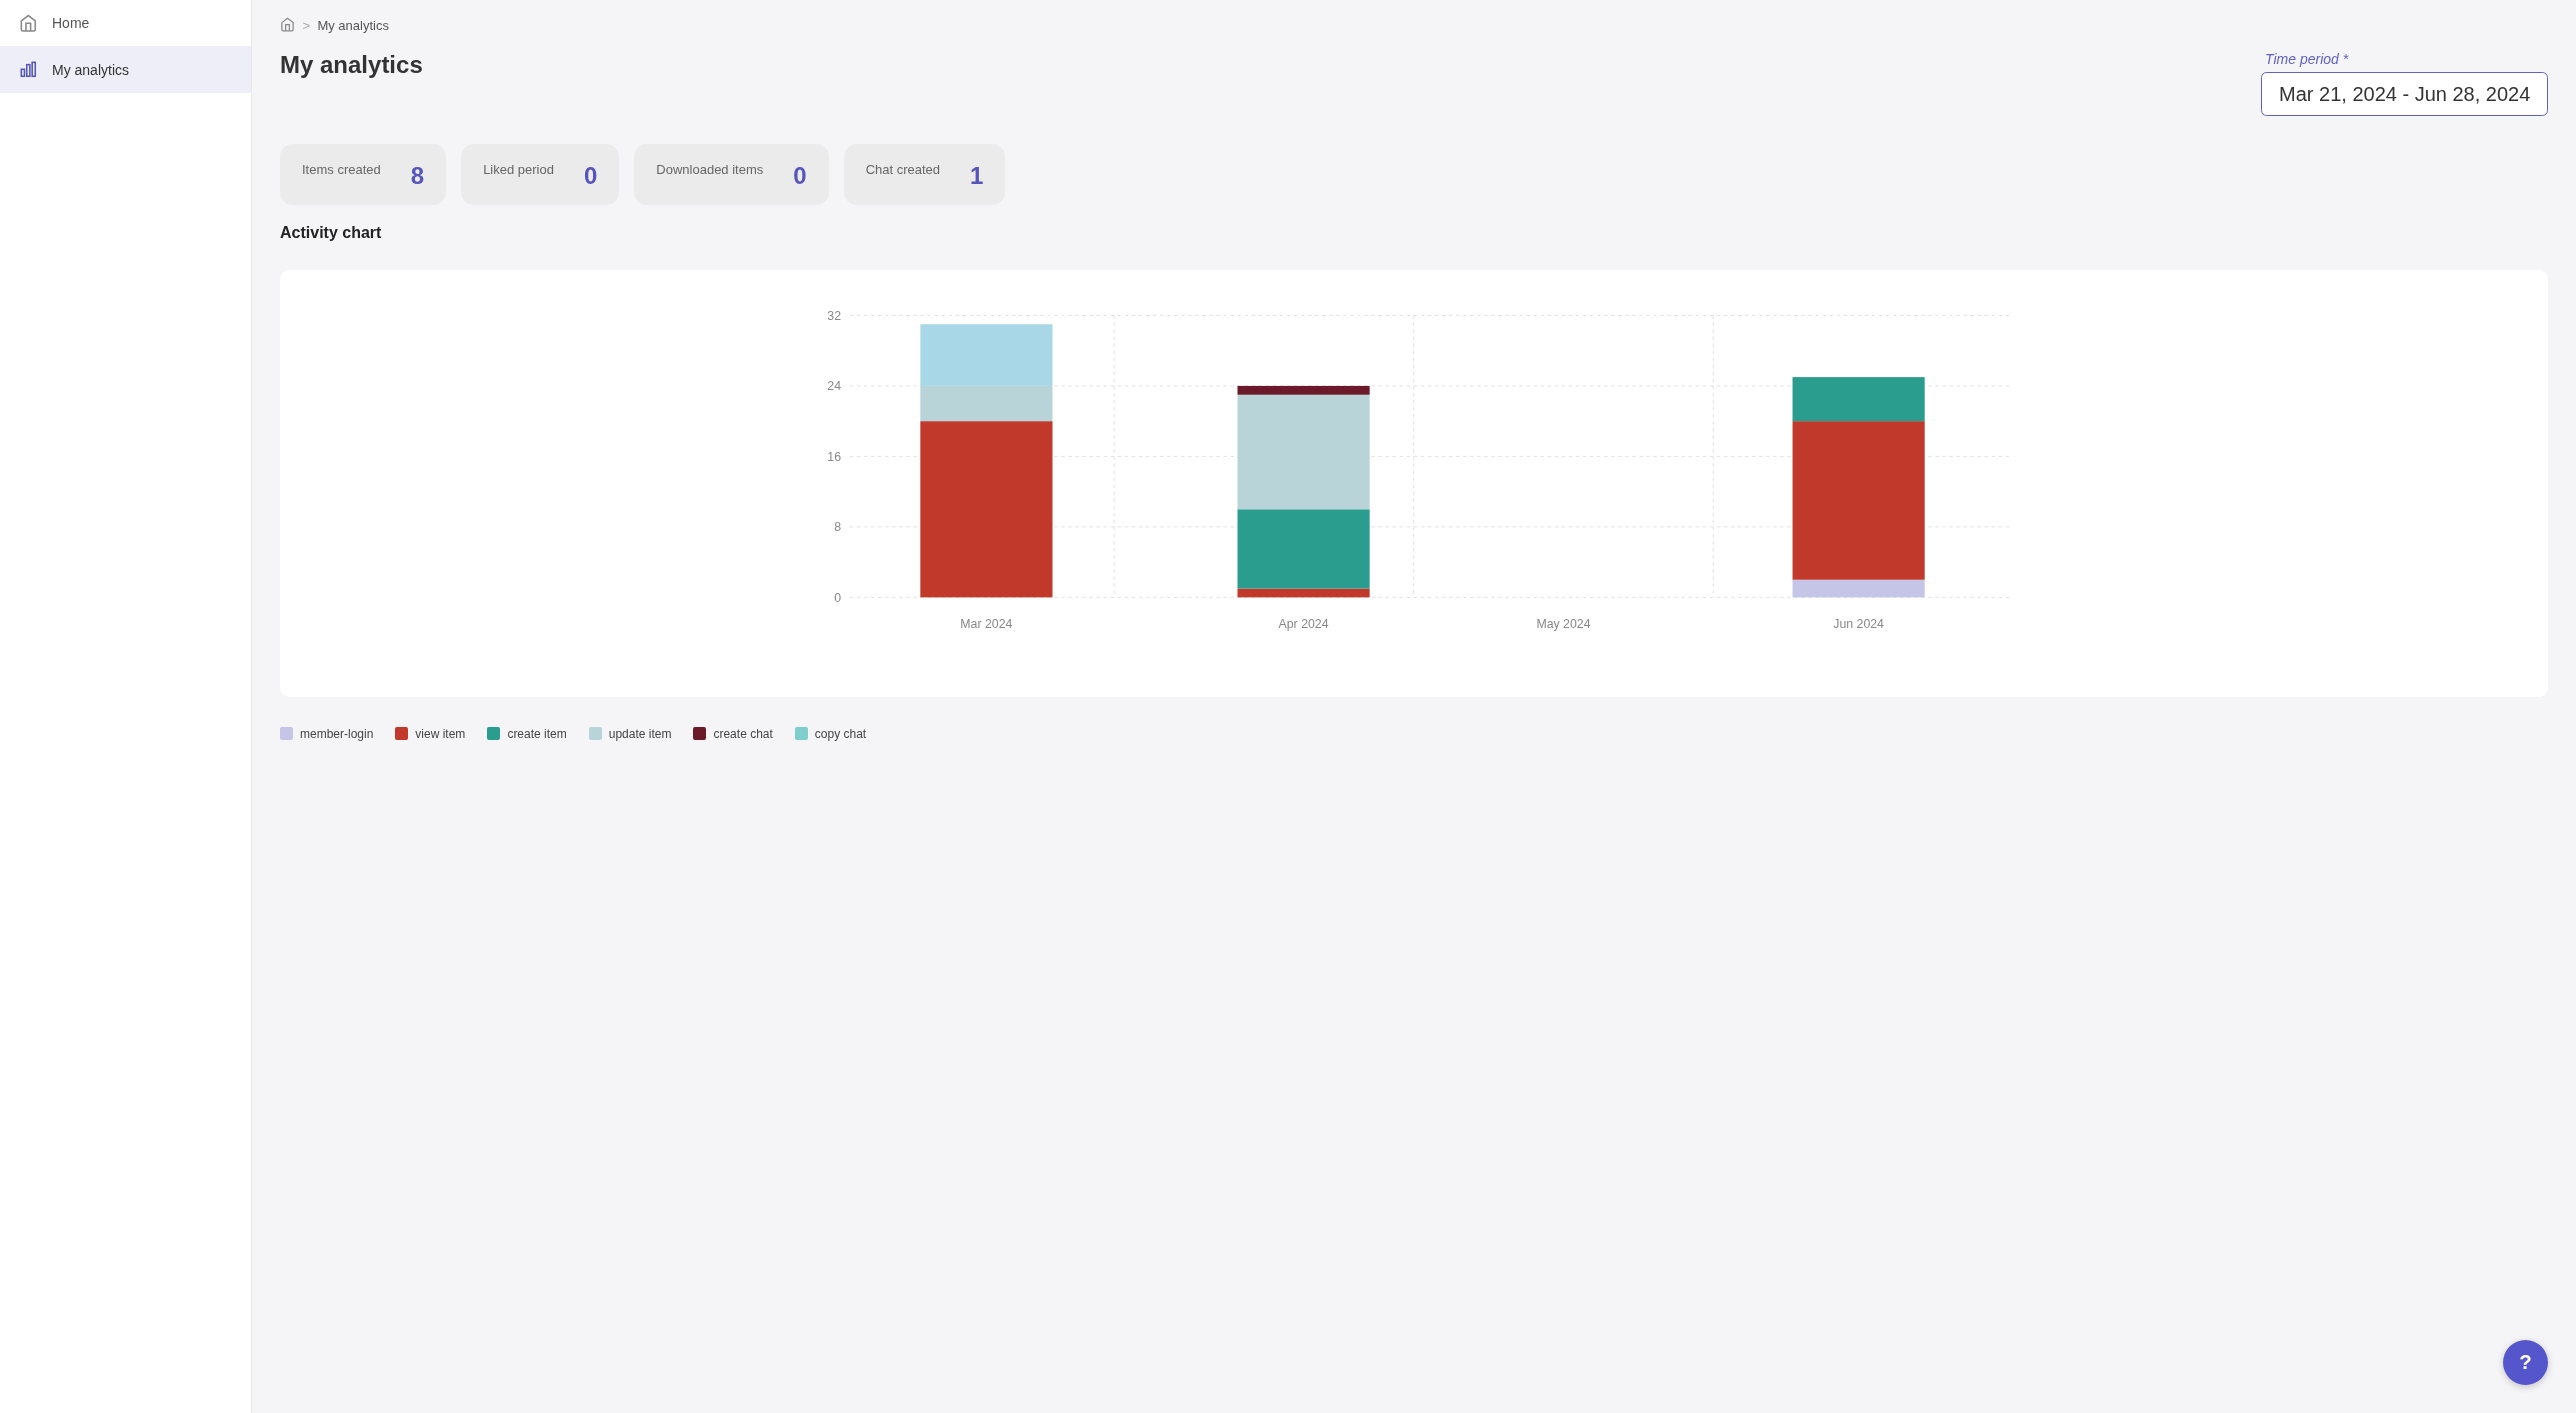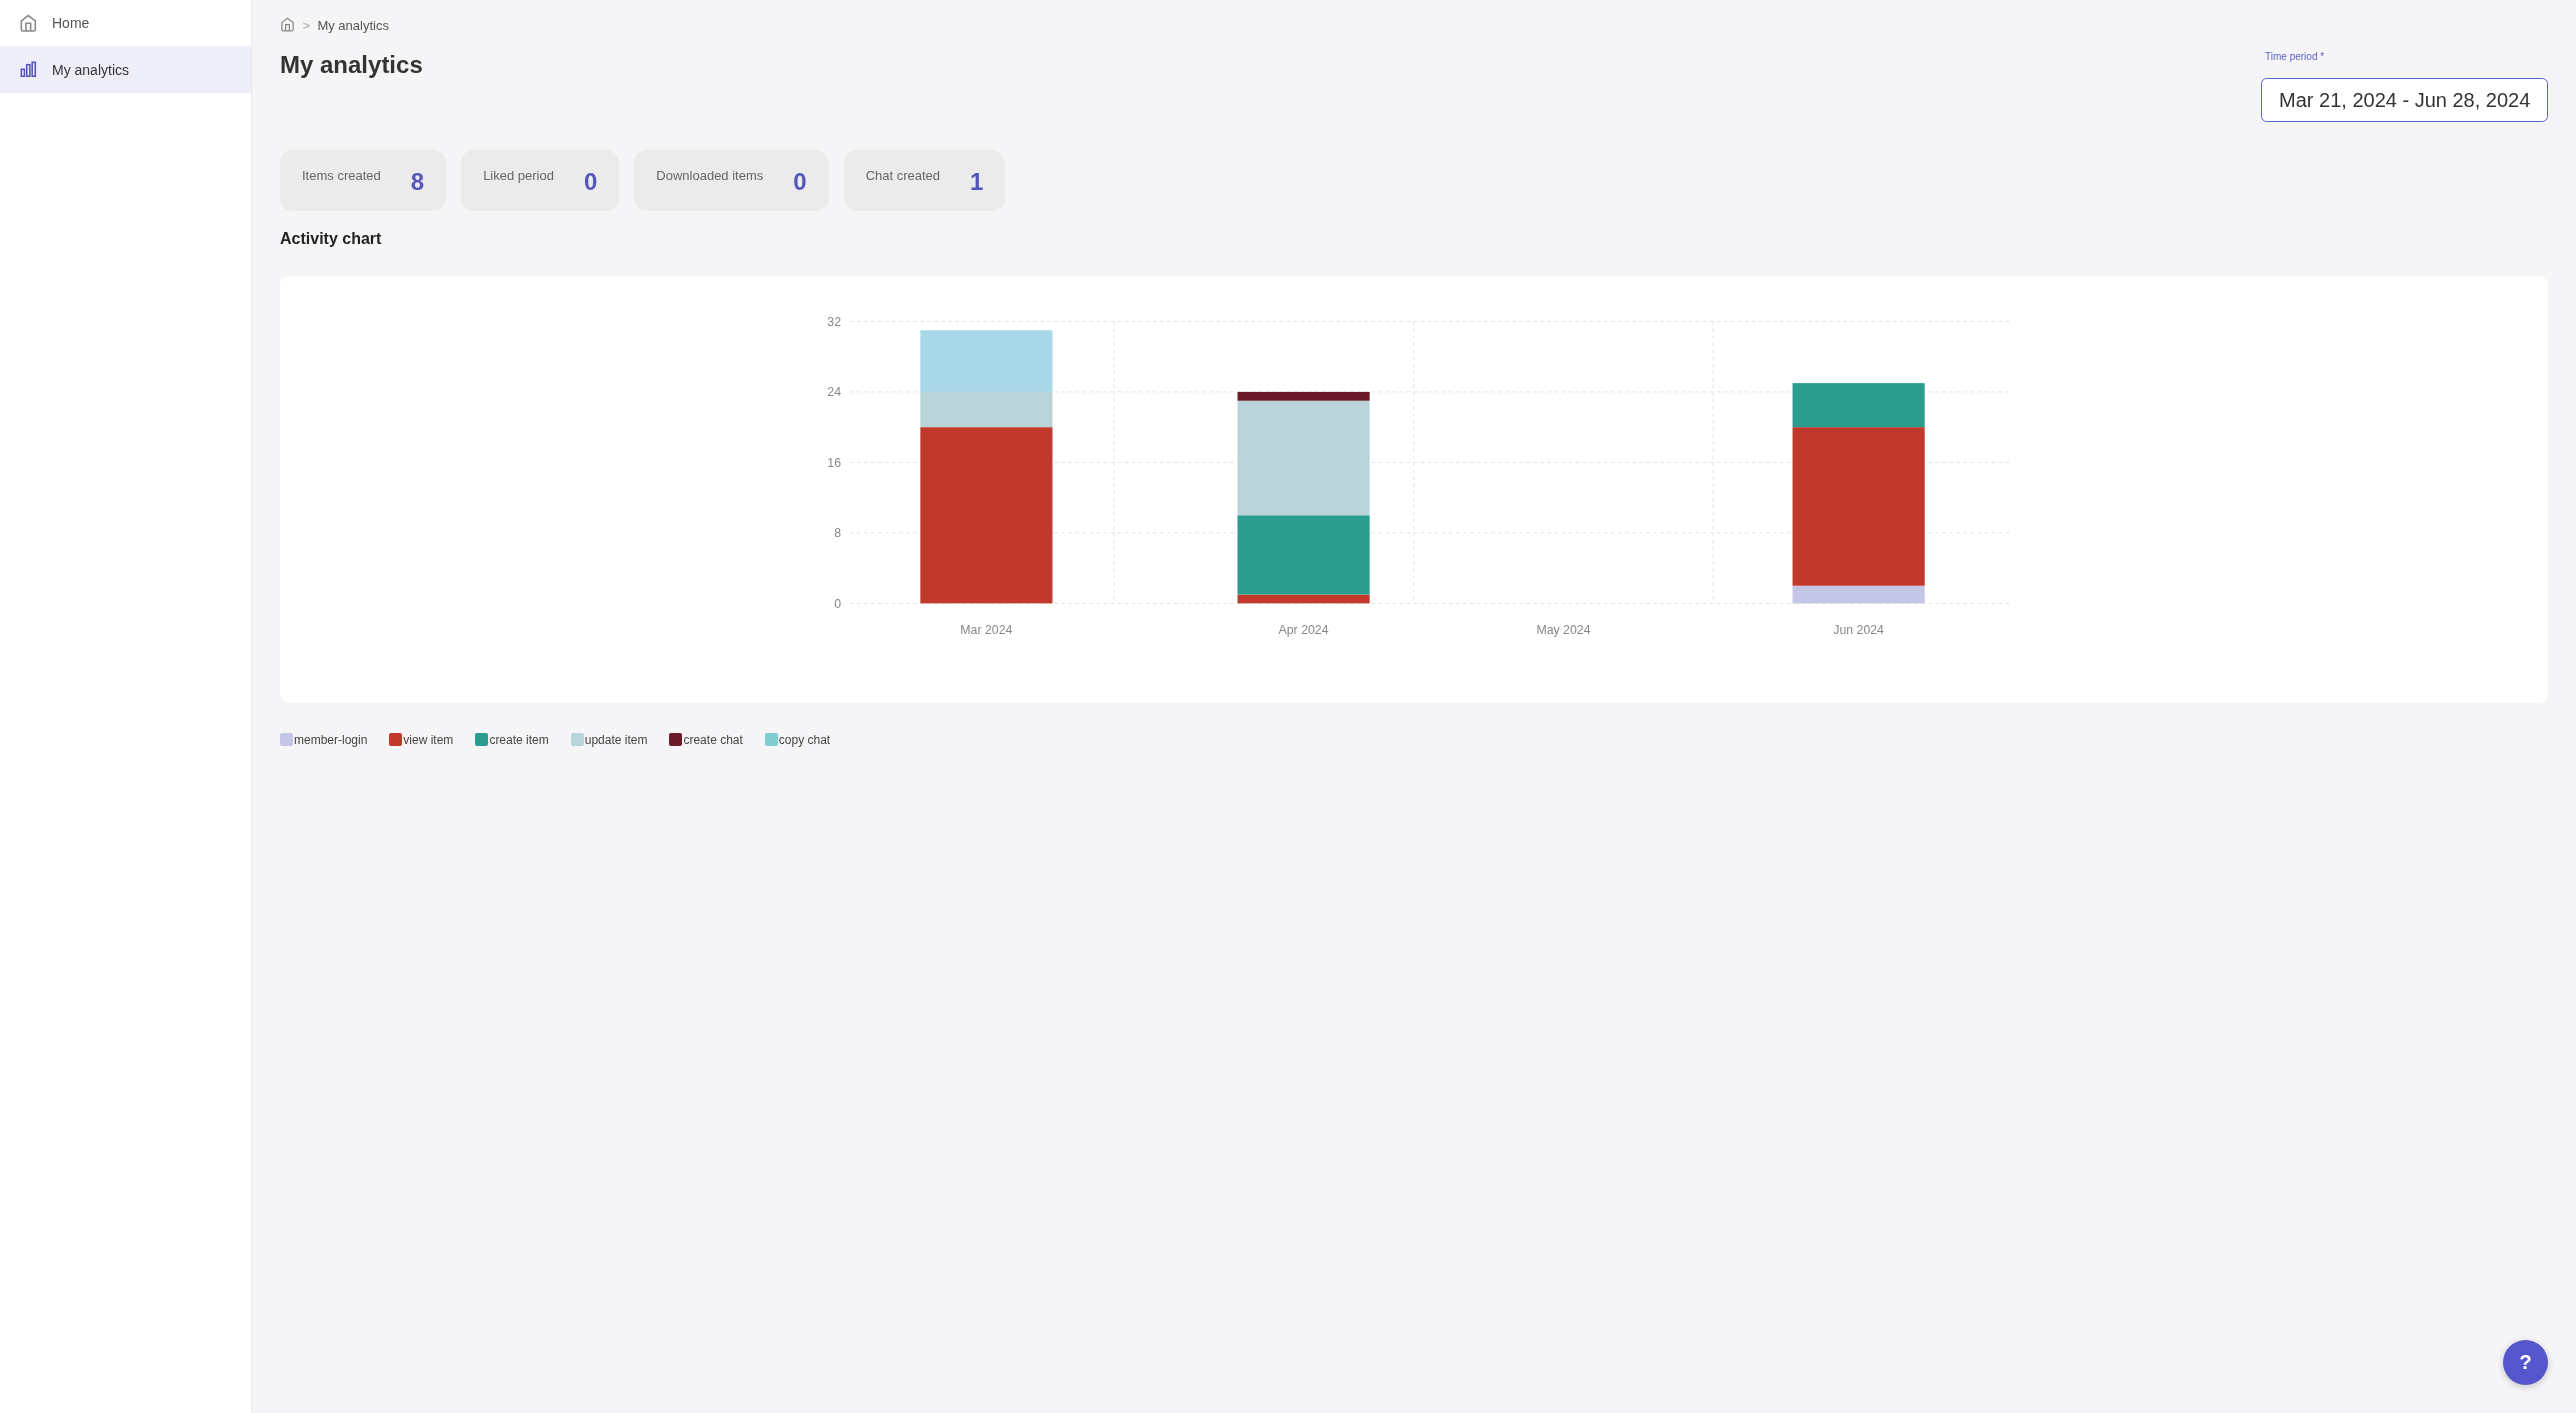--- a/index.html
+++ b/index.html
@@ -61,24 +61,25 @@
       color: #333;
     }
 
     
     .time-period-wrapper {
       display: flex;
       flex-direction: column;
       align-items: flex-start;
     }
     .time-period-label {
-      font-size: 10px;
+      font-size: 14px;
       color: #6060cc;
-      margin-bottom: 16px;
+      margin-bottom: 5px;
       padding-left: 3.7px;
+      font-style: italic;
     }
     .time-period-box {
       border: 1.9px solid #6060cc;
       border-radius: 5.6px;
       padding: 9.3px 16.7px;
       font-size: 20px;
       color: #333;
       background: #fff;
       cursor: pointer;
       min-width: 223px;
@@ -139,21 +140,21 @@
     .legend {
       display: flex;
       gap: 22px;
       align-items: center;
       padding: 11px 28px 5.6px;
       flex-wrap: wrap;
     }
     .legend-item {
       display: flex;
       align-items: center;
-      gap: 1px;
+      gap: 7px;
       font-size: 12px;
       color: #444;
     }
     .legend-color {
       width: 13px;
       height: 13px;
       border-radius: 1.9px;
       flex-shrink: 0;
     }
 

